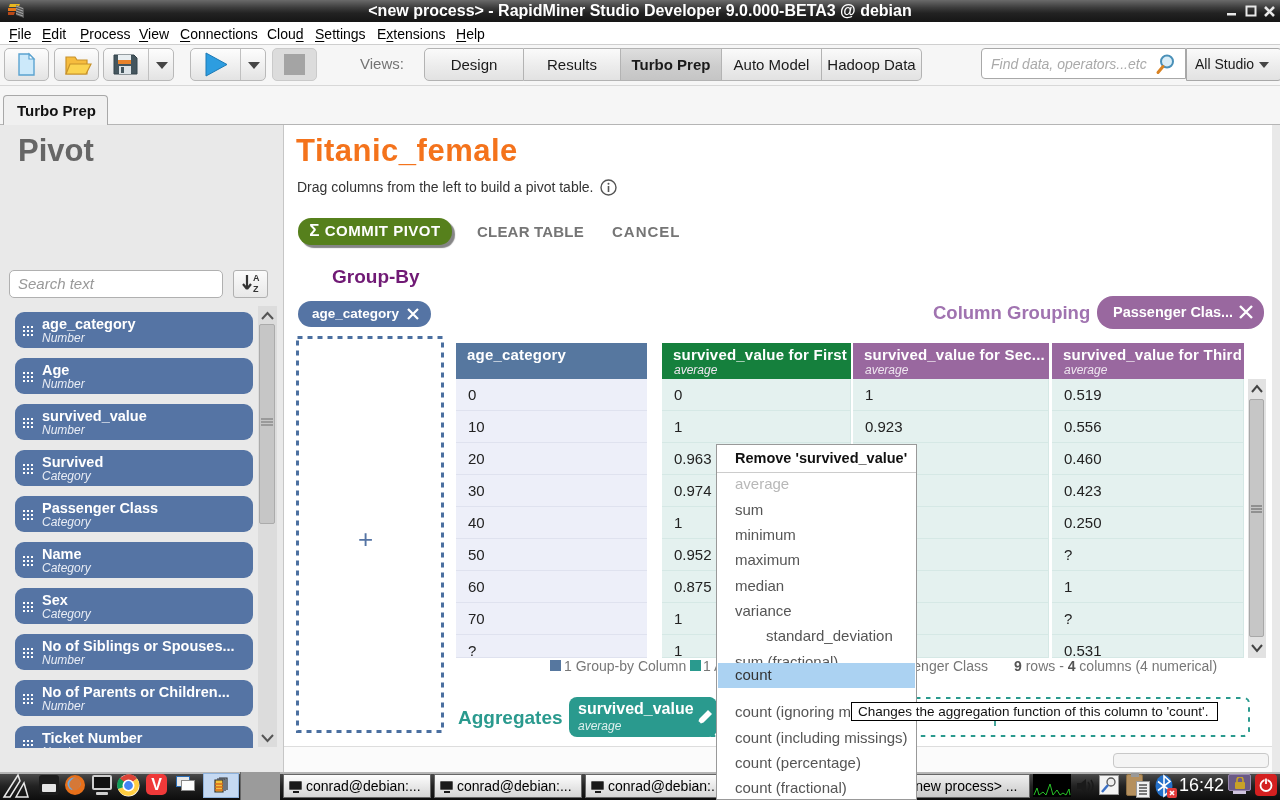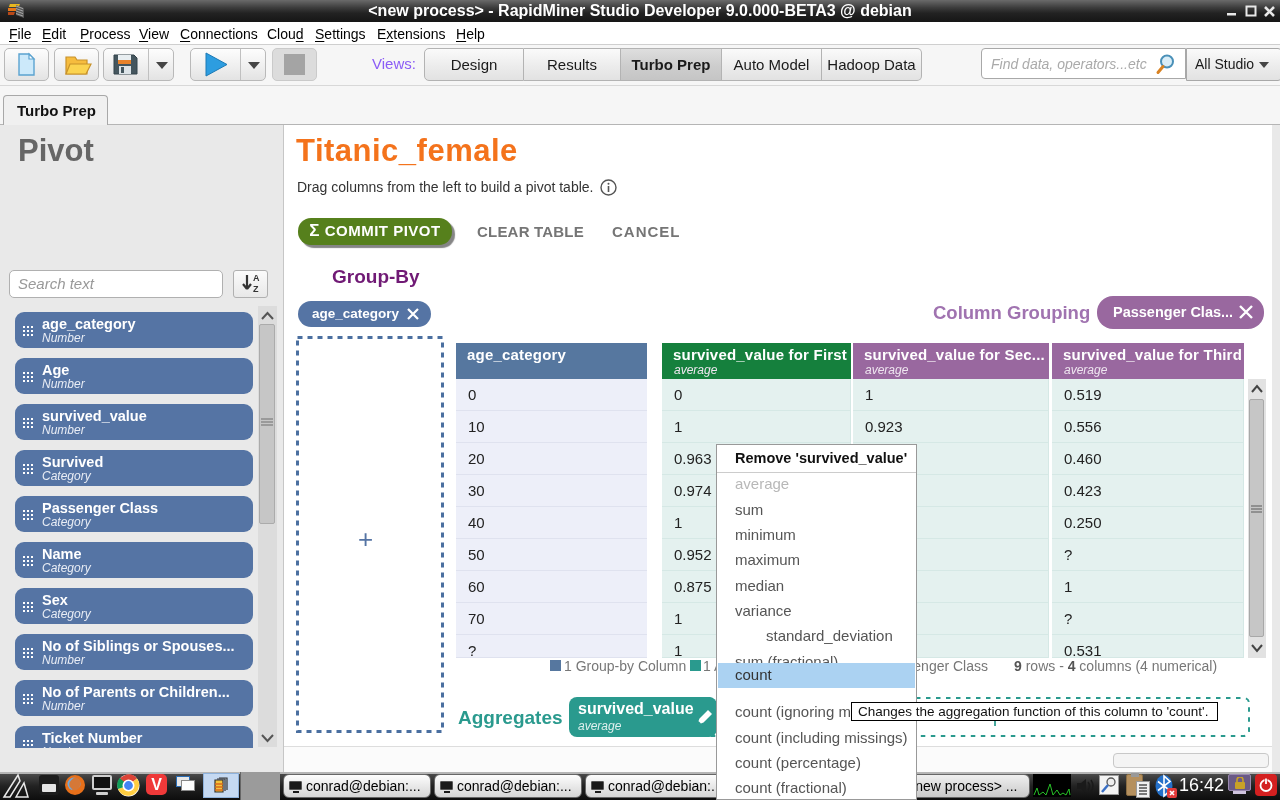--- a/index.html
+++ b/index.html
@@ -86,21 +86,21 @@
 
 #menu { left:716px; top:444px; width:201px; height:356px; background:#fff; border:1px solid #999; z-index:50; }
 .mi { position:absolute; left:1px; width:197px; height:25px; font-size:15px; color:#555; padding:3px 0 0 17px; white-space:nowrap; overflow:hidden; }
 
 
 #tooltip { left:851px; top:702px; width:367px; height:19px; background:#fff; border:1px solid #000;
   font-size:13.5px; color:#111; padding:1px 0 0 6px; z-index:60; white-space:nowrap; }
 
 
 #taskbar { left:0; top:772px; width:1280px; height:28px; background:linear-gradient(#b5b5b5 0, #b5b5b5 1.5px, #4a4a4a 2px, #222 50%, #0d0d0d 100%); z-index:40; }
-.wbtn { position:absolute; top:2px; height:24px; background:linear-gradient(#fdfdfd,#d5d5d5); border:1px solid #666; border-radius:6px;
+.wbtn { position:absolute; top:2px; height:24px; background:linear-gradient(#fdfdfd,#d5d5d5); border:1px solid #666; border-radius:0;
   font-size:14px; color:#000; padding:3px 0 0 22px; white-space:nowrap; overflow:hidden; }
 #clock { position:absolute; left:1179px; top:3px; color:#fff; font-size:18px; }
 </style>
 </head>
 <body>
 <div class="abs" id="titlebar"><svg width="22" height="20" viewBox="0 0 22 20" style="position:absolute;left:8px;top:1px">
       <g>
         <rect x="3" y="3" width="10" height="3" fill="#e8b820" transform="skewX(-20)"></rect>
         <rect x="2" y="7" width="10" height="3" fill="#e87818" transform="skewX(-20)"></rect>
         <rect x="1" y="11" width="10" height="3" fill="#b84818" transform="skewX(-20)"></rect>
@@ -154,21 +154,21 @@
   <div class="tbtn" style="left:190px;width:76px">
     <svg width="47" height="31" viewBox="0 0 47 31" style="position:absolute;left:0;top:0">
         <path d="M15 4 L36 15.5 L15 27 z" fill="#2d9de0" stroke="#1c7ab5" stroke-width="1"></path>
       </svg>
     <div style="position:absolute;left:49px;top:0;width:1px;height:31px;background:#c0c0c0"></div>
     <div style="position:absolute;left:57px;top:13px;width:0;height:0;border-left:6px solid transparent;border-right:6px solid transparent;border-top:7px solid #454545"></div>
   </div>
   <div class="tbtn" style="left:272px;width:45px;background:#dcdcdc;border-color:#cacaca">
     <div style="position:absolute;left:11px;top:5px;width:21px;height:21px;background:#a4a4a4"></div>
   </div>
-  <div class="tlabel" style="left:372px;top:10px;color:#8b5cf6">Views:</div>
+  <div class="tlabel" style="left:360px;top:10px;color:#737373">Views:</div>
   <div class="vbtn" style="left:424px;width:100px;border-left:1px solid #b3b3b3;border-radius:5px 0 0 5px">Design</div>
   <div class="vbtn" style="left:524px;width:97px">Results</div>
   <div class="vbtn" style="left:621px;width:101px;background:linear-gradient(#dedede,#cdcdcd 55%,#c5c5c5);font-weight:bold">Turbo Prep</div>
   <div class="vbtn" style="left:722px;width:100px">Auto Model</div>
   <div class="vbtn" style="left:822px;width:100px;border-radius:0 5px 5px 0">Hadoop Data</div>
   <div style="position:absolute;left:981px;top:3px;width:205px;height:31px;background:#fff;border:1px solid #a8a8a8;border-radius:4px 0 0 4px;font-size:14px;font-style:italic;color:#aaa;padding:7px 0 0 9px">Find data, operators...etc</div>
   <svg width="22" height="22" viewBox="0 0 22 22" style="position:absolute;left:1155px;top:8px">
       <circle cx="12" cy="8.5" r="6" fill="#d9edf7" stroke="#4a90b8" stroke-width="2"></circle>
       <line x1="8" y1="13.5" x2="3" y2="19.5" stroke="#d98222" stroke-width="3" stroke-linecap="round"></line>
     </svg>

